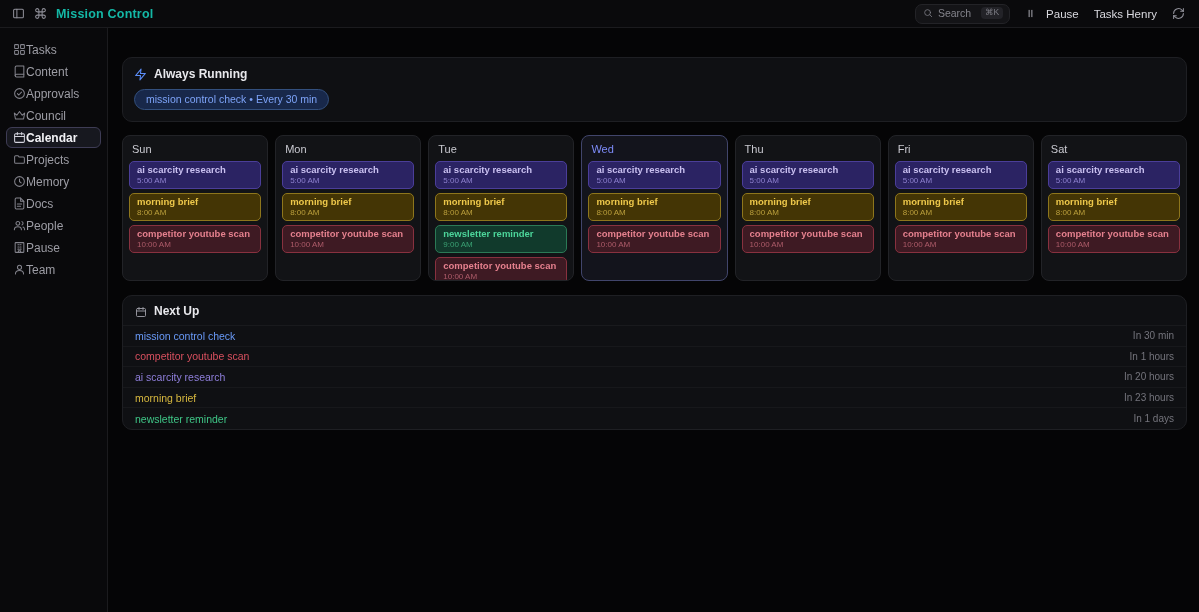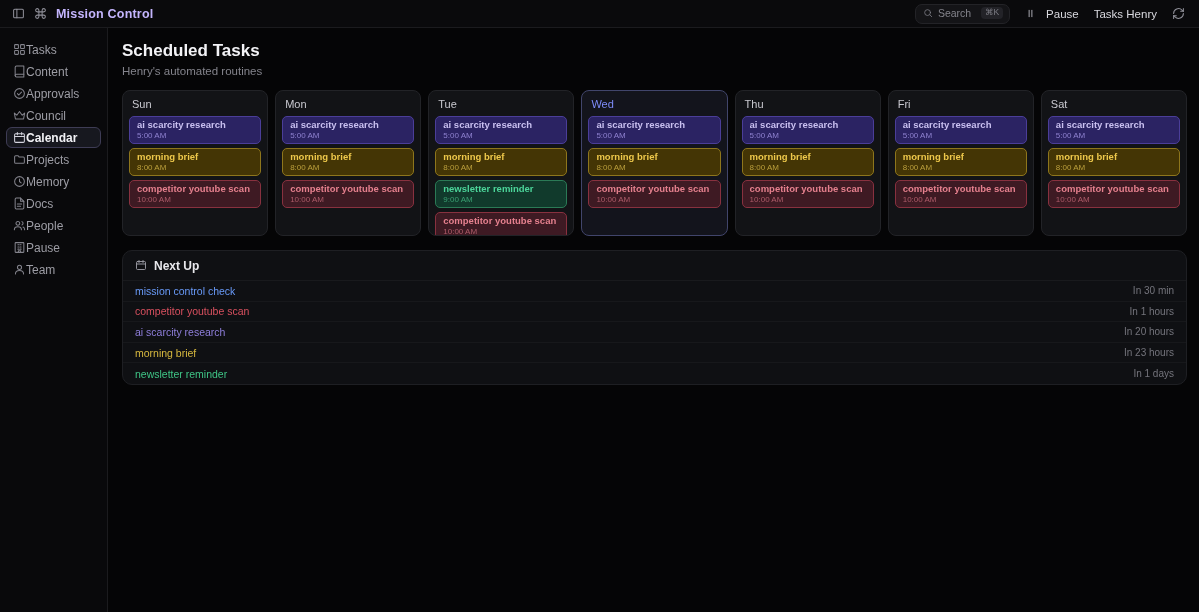--- a/index.html
+++ b/index.html
@@ -5,21 +5,21 @@
   * { margin:0; padding:0; box-sizing:border-box; }
   html,body { width:1199px; height:612px; background:#050506; overflow:hidden;
     font-family:"Liberation Sans", sans-serif; color:#e8e8ea; }
   .app { width:1199px; height:612px; display:flex; flex-direction:column; }
 
   
   .topbar { height:28px; flex:0 0 28px; display:flex; align-items:center;
     background:#0a0a0c; border-bottom:1px solid #1b1b1e; padding:0 14px 0 12px; gap:9px; }
   .topbar .icon { display:inline-flex; width:13px; height:13px; color:#8f8f98; }
   .icon svg { width:100%; height:100%; }
-  .app-title { font-size:12.5px; font-weight:700; color:#c4b5fd; letter-spacing:.2px; }
+  .app-title { font-size:12.5px; font-weight:700; color:#14b8a6; letter-spacing:.2px; }
   .topbar-right { margin-left:auto; display:flex; align-items:center; gap:15px; }
   .searchbox { display:flex; align-items:center; gap:5px; background:#141417;
     border:1px solid #232327; border-radius:7px; padding:2px 6px 3px 7px; height:20px; }
   .searchbox .icon { width:10px; height:10px; color:#7e7e86; }
   .searchbox input { background:transparent; border:none; outline:none; width:38px;
     font-size:10.5px; color:#c9c9cf; font-family:"Liberation Sans", sans-serif; }
   .searchbox input::placeholder { color:#84848c; }
   .kbd { background:#232328; border-radius:4px; font-size:8.5px; color:#7c7c84;
     padding:1px 4px 2px; line-height:1; }
   .tb-btn { display:flex; align-items:center; gap:10px; font-size:11.5px; color:#d9d9df;
@@ -72,21 +72,21 @@
   .day-label { font-size:11px; color:#c9c9d0; margin:1px 0 6px 3px; font-weight:400; }
   .day-col.today .day-label { color:#7d8bf8; }
   .event-card { border:1px solid; border-radius:5px; padding:2px 7px 3px; margin-bottom:4px;
     cursor:pointer; }
   .event-title { font-size:9.5px; font-weight:700; line-height:11px; white-space:nowrap;
     overflow:hidden; }
   .event-time { font-size:8px; line-height:9px; margin-top:1px; }
 
   
   .nextup { margin-top:14px; overflow:hidden; }
-  .next-head { display:flex; align-items:flex-start; gap:7px; padding:8px 12px 7px;
+  .next-head { display:flex; align-items:flex-end; gap:7px; padding:8px 12px 7px;
     font-size:12px; font-weight:700; color:#e8e8ec; border-bottom:1px solid #191a1d; }
   .next-head .icon { width:12px; height:12px; color:#9a9aa2; }
   .next-row { display:flex; justify-content:space-between; align-items:center;
     height:20.6px; padding:0 12px; border-bottom:1px solid #17181b; cursor:pointer; }
   .next-row:last-child { border-bottom:none; }
   .next-label { font-size:10.5px; font-weight:500; }
   .next-due { font-size:10px; color:#74747c; }
 </style>
 </head>
 <body>
@@ -227,26 +227,31 @@
                 <path d="M4.5 20.5c0-4 3.4-6.5 7.5-6.5s7.5 2.5 7.5 6.5"></path>
               </svg></span>
             <span>Team</span>
           </div>
         </div>
     </nav>
 
     <main class="main">
 
       <div class="page-head">
-        <div>
-          <div class="page-title">Scheduled Tasks</div>
-          <div class="page-sub">Henry's automated routines</div>
+      </div>
+
+      <section class="panel always">
+        <div class="panel-head">
+          <span class="icon zap-c"><svg viewBox="0 0 24 24" fill="none" stroke="currentColor" stroke-width="1.9" stroke-linecap="round" stroke-linejoin="round">
+                <path d="M13 2 3 14h9l-1 8 10-12h-9l1-8z"></path>
+              </svg></span>
+          <span>Always Running</span>
         </div>
-      </div>
-
+        <div class="chip-row" id="chip-row"><span class="chip">mission control check • Every 30 min</span></div>
+      </section>
 
       <section class="week" id="week-grid">
           <div class="day-col">
             <div class="day-label">Sun</div>
             <div class="event-card" style="background: rgb(43, 35, 99); border-color: rgb(75, 62, 153);">
               <div class="event-title" style="color: rgb(201, 192, 240);">ai scarcity research</div>
               <div class="event-time" style="color: rgb(142, 129, 207);">5:00 AM</div>
             </div>
             <div class="event-card" style="background: rgb(68, 53, 5); border-color: rgb(142, 118, 28);">
               <div class="event-title" style="color: rgb(238, 200, 75);">morning brief</div>

